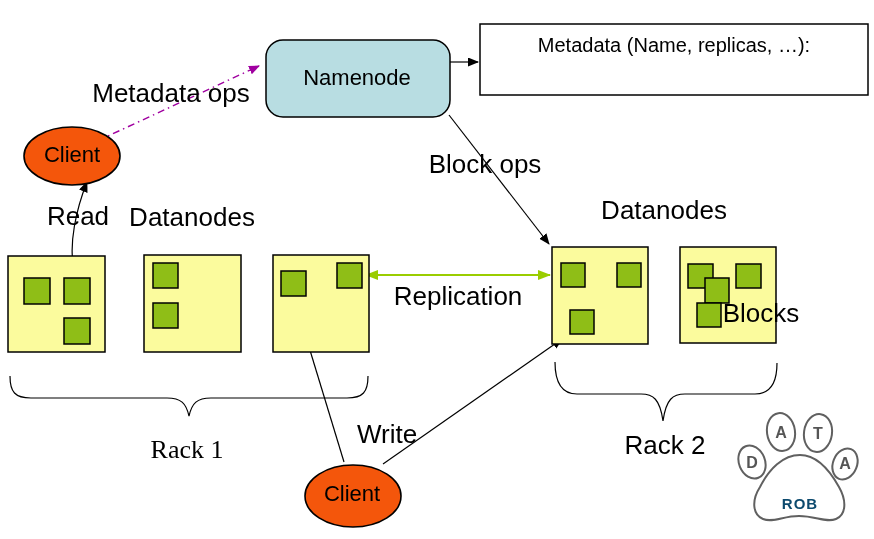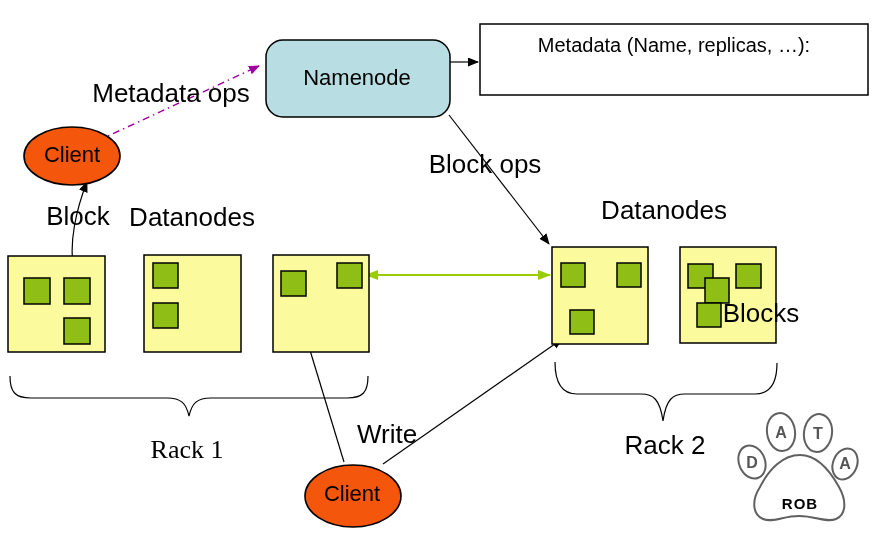--- a/index.html
+++ b/index.html
@@ -9,21 +9,21 @@
   }
   .canvas svg{position:absolute;left:0;top:0;}
   .lbl{
     position:absolute;transform:translate(-50%,-50%);
     white-space:nowrap;color:#000;line-height:1;
   }
   .lbl-24{font-size:20px;}
   .lbl-26{font-size:26px;}
   .lbl-28{font-size:22px;}
   .logo-letter{font-size:16px;font-weight:bold;color:#555;}
-  .logo-pad-text{font-size:15px;font-weight:bold;color:#000000;letter-spacing:1px;}
+  .logo-pad-text{font-size:15px;font-weight:bold;color:#0c4a6e;letter-spacing:1px;}
 </style>
 </head>
 <body>
 
 <div class="canvas">
 
   <svg width="874" height="539" viewBox="0 0 874 539">
     <defs>
       <marker id="arrow-black" markerUnits="userSpaceOnUse" markerWidth="12" markerHeight="10" refX="10" refY="4.5" orient="auto">
           <path d="M0,0 L11,4.5 L0,9 Z" fill="#000"></path>
@@ -91,23 +91,24 @@
       <ellipse cx="845" cy="464" rx="12" ry="16" transform="rotate(22 845 464)"></ellipse>
       <path d="M 800 455 C 783 455 769 469 760 487 C 751 501 753 515 763 519 C 773 523 783 516 799 516 C 816 516 826 523 836 519 C 846 515 847 501 839 487 C 829 469 817 455 800 455 Z"></path>
     </g>
   </svg>
 
   <div class="lbl lbl-28" style="left:357px;top:78px;">Namenode</div>
   <div class="lbl lbl-24" style="left:674px;top:45px;">Metadata (Name, replicas, …):</div>
   <div class="lbl lbl-26" style="left:171px;top:93px;">Metadata ops</div>
   <div class="lbl lbl-28" style="left:72px;top:155px;">Client</div>
   <div class="lbl lbl-26" style="left:485px;top:164px;text-align:right;">Block ops</div>
-  <div class="lbl lbl-26" style="left:78px;top:216px;">Block</div>
+  <div class="lbl lbl-26" style="left:78px;top:216px;">Read</div>
   <div class="lbl lbl-26" style="left:192px;top:217px;">Datanodes</div>
   <div class="lbl lbl-26" style="left:664px;top:210px;">Datanodes</div>
+  <div class="lbl lbl-26" style="left:458px;top:296px;">Replication</div>
   <div class="lbl lbl-26" style="left:761px;top:313px;">Blocks</div>
   <div class="lbl lbl-26" style="left:375px;top:434px;margin-left:12px;">Write</div>
   <div class="lbl lbl-26" style="left:187px;top:450px;font-family:Liberation Serif, serif;">Rack 1</div>
   <div class="lbl lbl-26" style="left:665px;top:445px;">Rack 2</div>
   <div class="lbl lbl-28" style="left:352px;top:494px;">Client</div>
 
   <div class="lbl logo-letter" style="left:752px;top:463px;">D</div>
   <div class="lbl logo-letter" style="left:781px;top:433px;">A</div>
   <div class="lbl logo-letter" style="left:818px;top:434px;">T</div>
   <div class="lbl logo-letter" style="left:845px;top:464px;">A</div>

